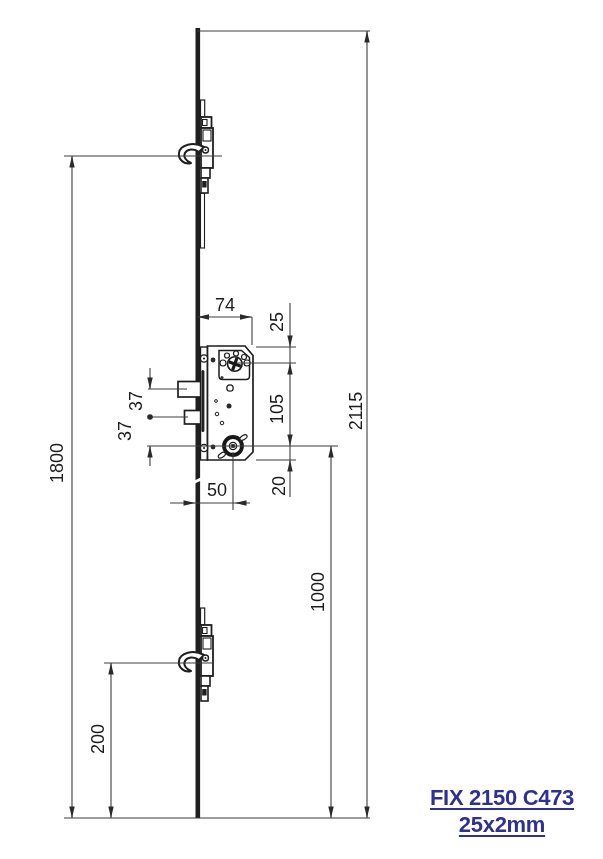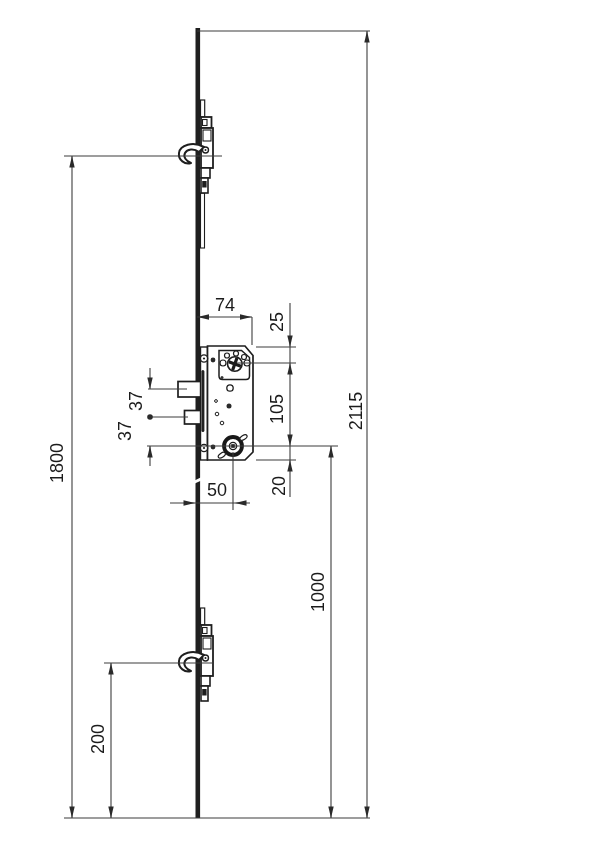--- a/index.html
+++ b/index.html
@@ -162,15 +162,16 @@
   <text x="217" y="496" text-anchor="middle">50</text>
   <text x="277" y="328" text-anchor="middle" transform="rotate(-90 277 322)">25</text>
   <text x="277" y="415" text-anchor="middle" transform="rotate(-90 277 409)">105</text>
   <text x="279" y="492" text-anchor="middle" transform="rotate(-90 279 486)">20</text>
   <text x="136" y="407" text-anchor="middle" transform="rotate(-90 136 401)">37</text>
   <text x="125" y="437" text-anchor="middle" transform="rotate(-90 125 431)">37</text>
 </svg>
 
 
 <div class="titleblock">
-  <br>
+  <span>FIX 2150 C473</span><br>
+  <span>25x2mm</span>
 </div>
 </div>
 
 </body></html>

